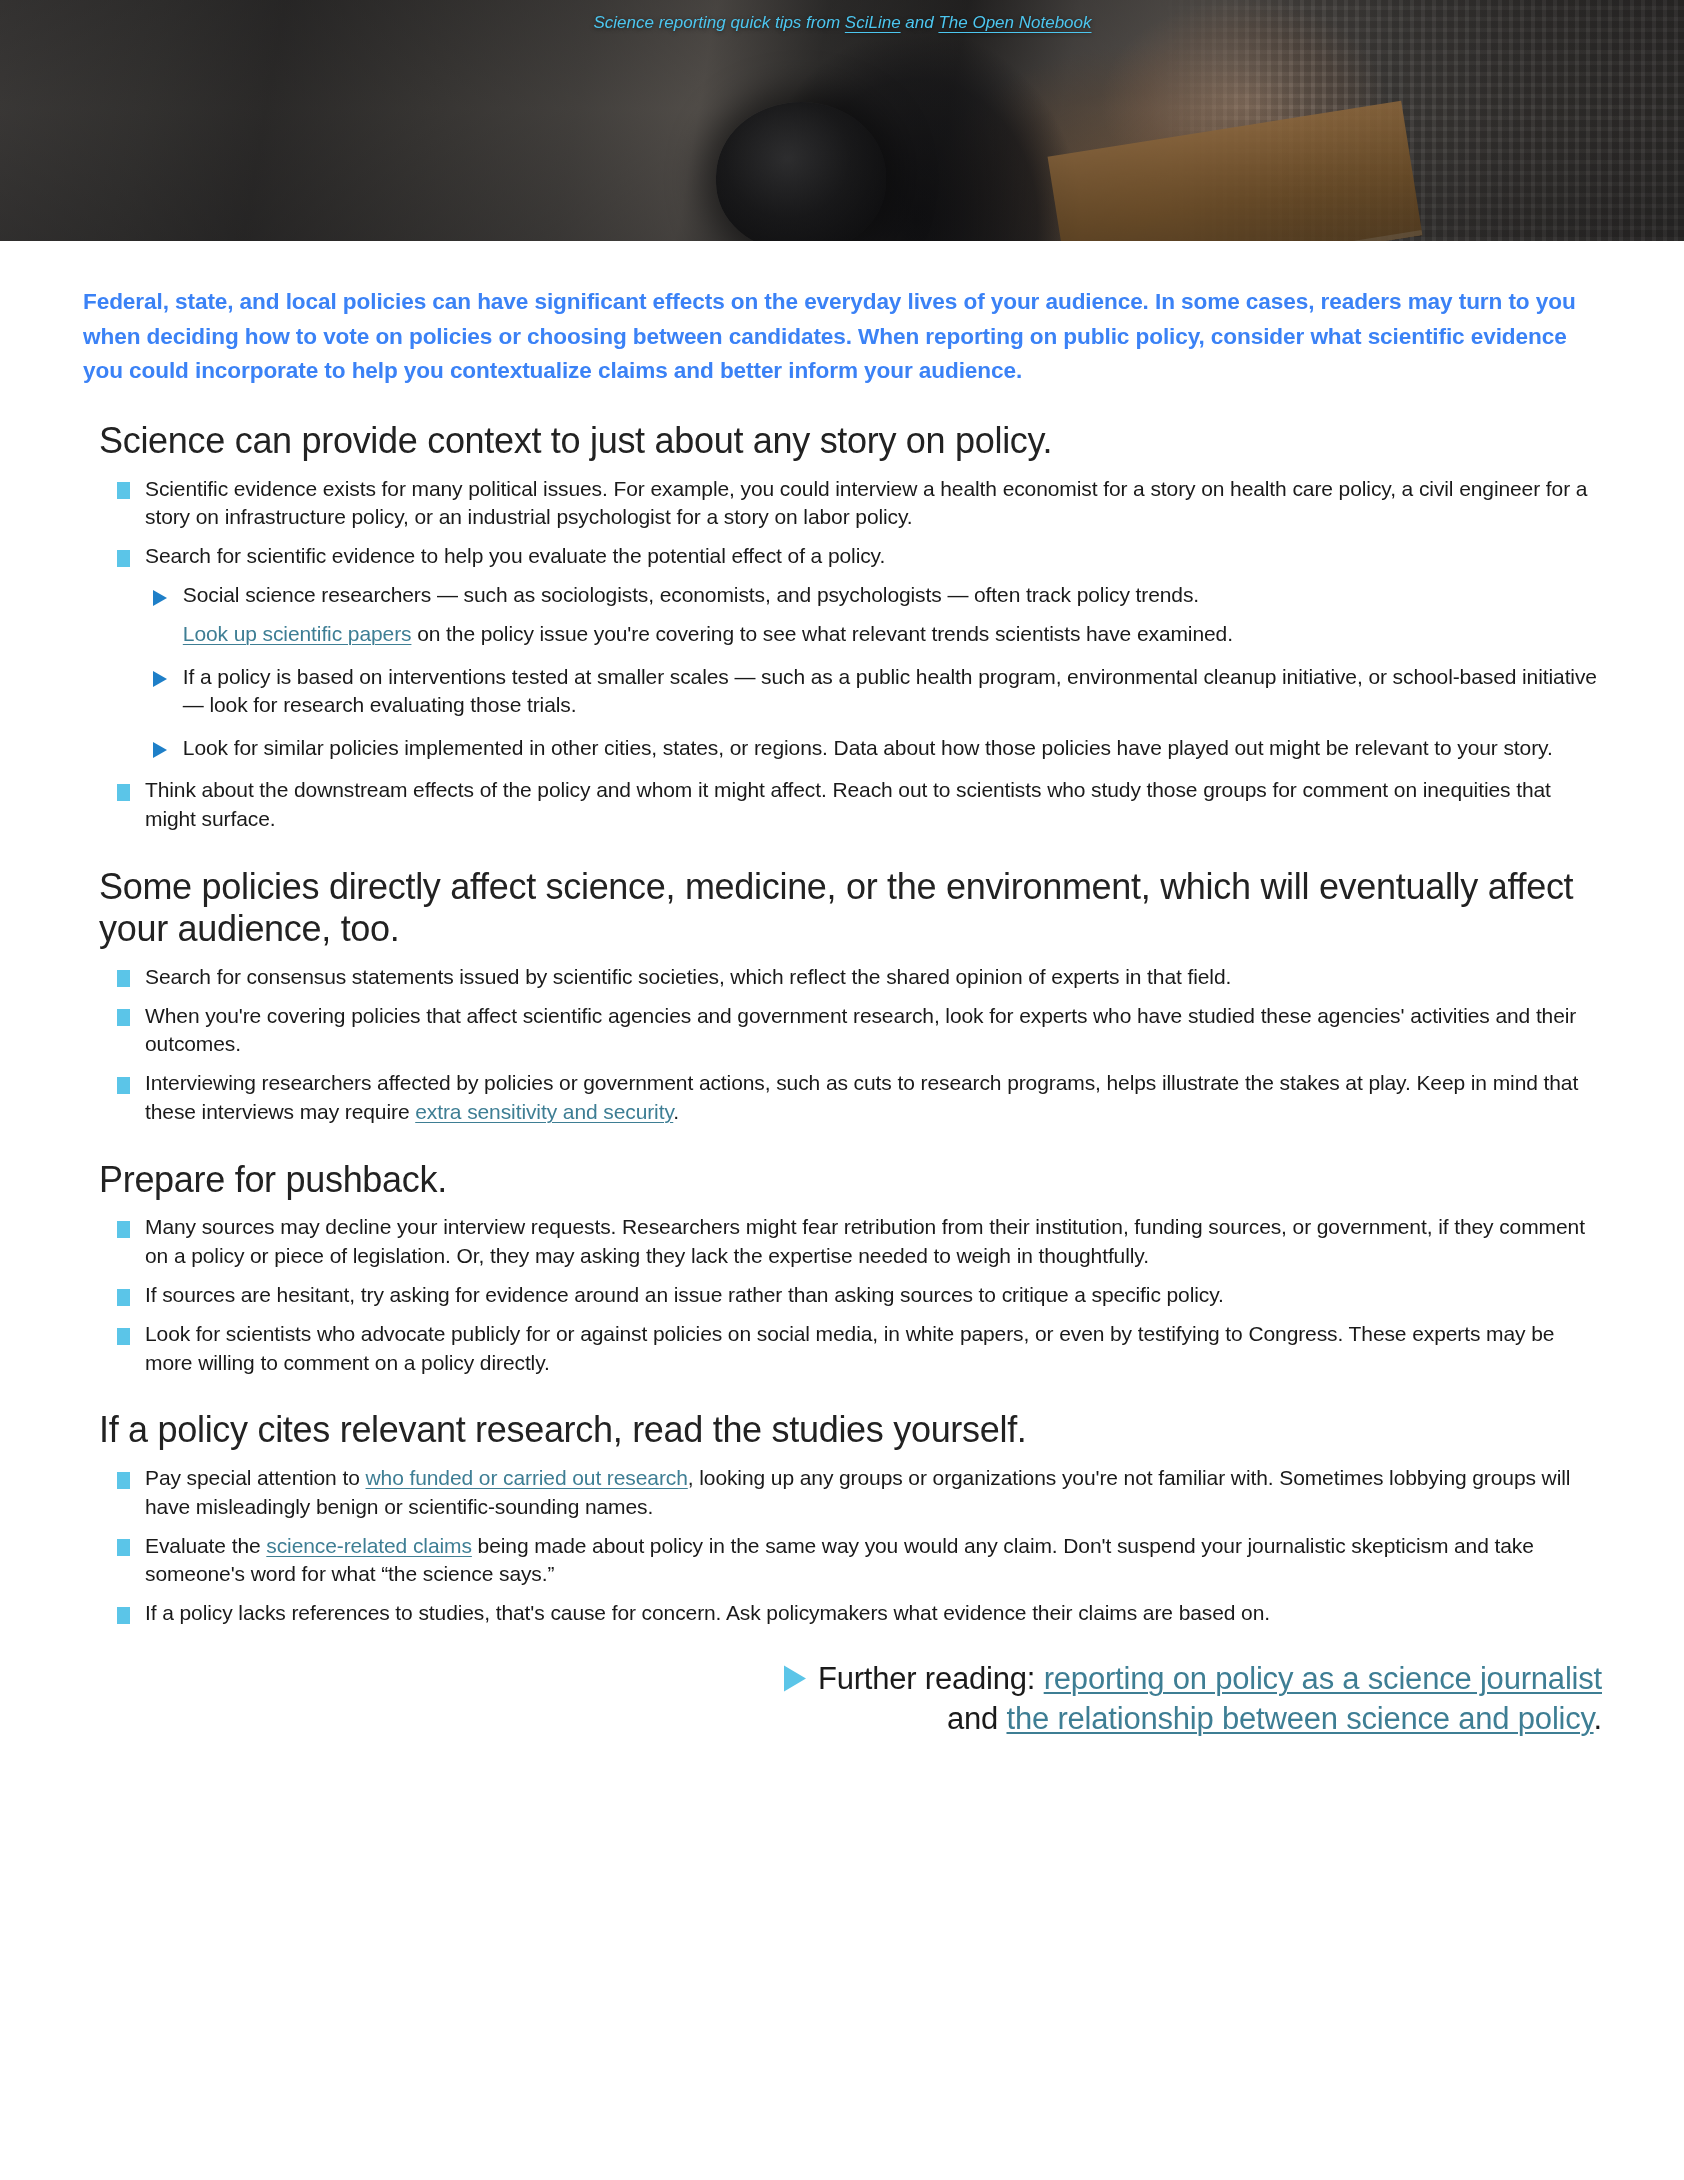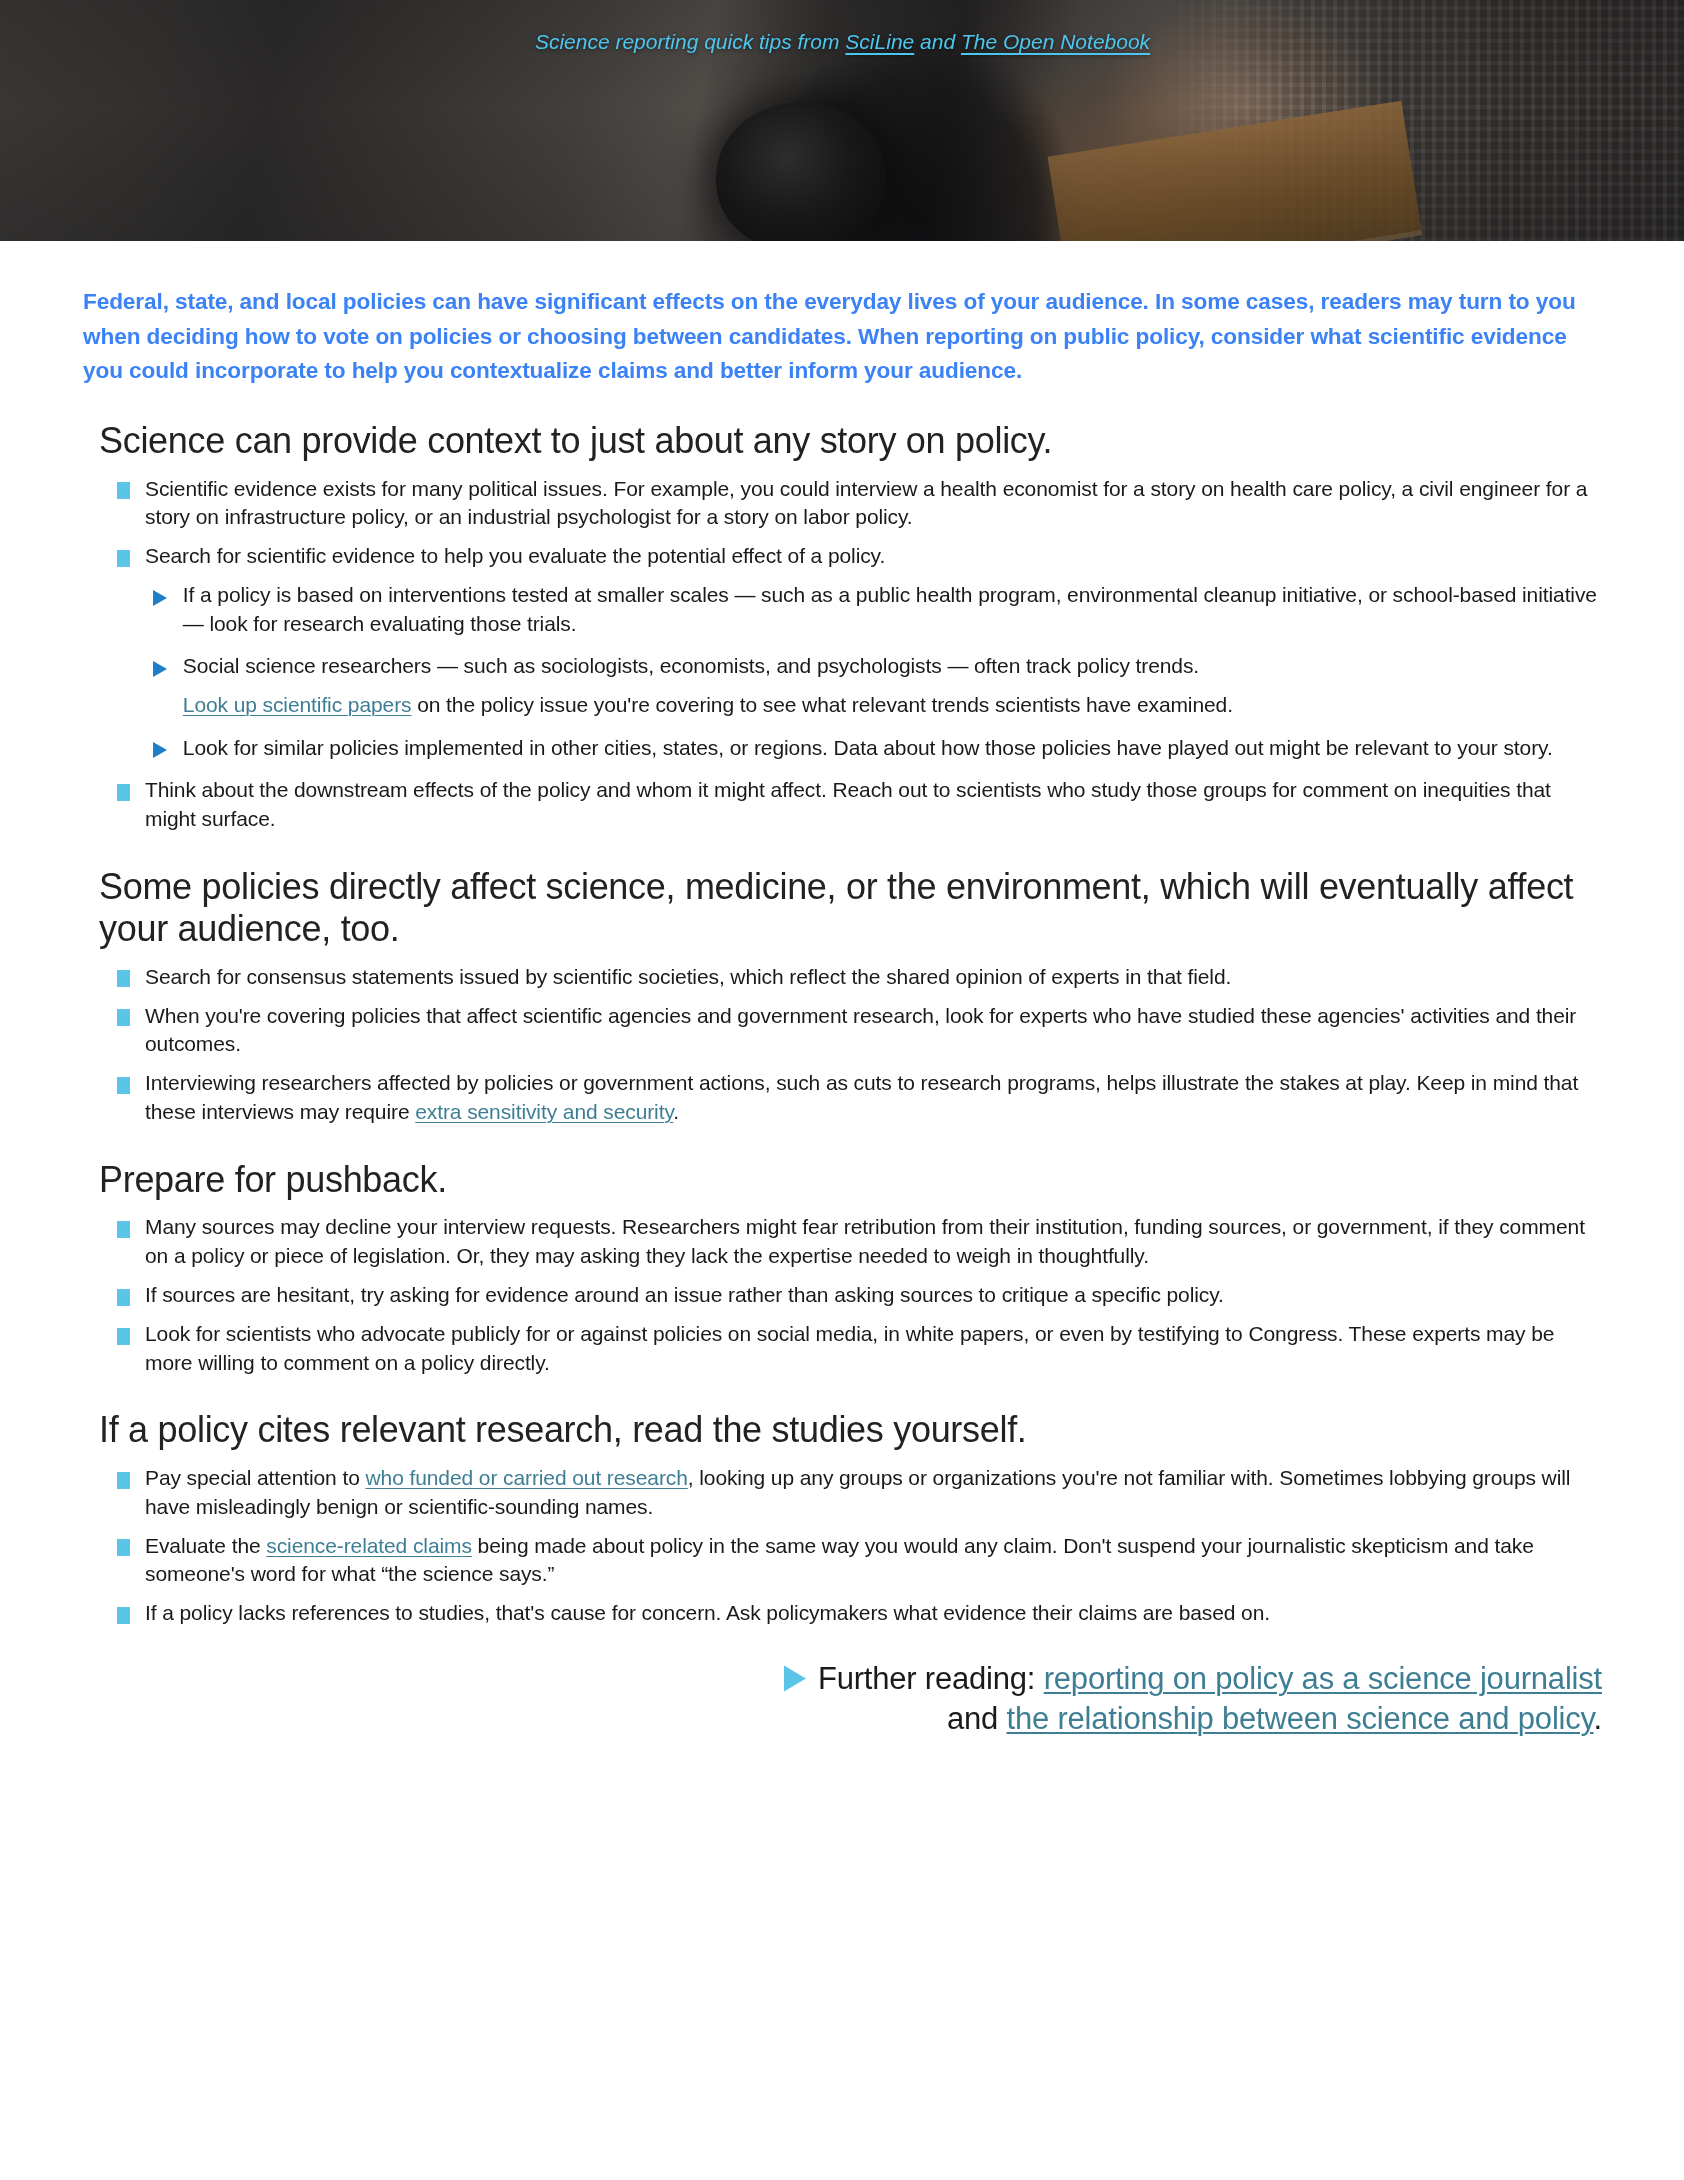--- a/index.html
+++ b/index.html
@@ -91,23 +91,23 @@
     margin-top: 22px;
     color: #ffffff;
     font-size: 65px;
     font-weight: 300;
     letter-spacing: 0.2px;
     line-height: 1.05;
     white-space: nowrap;
     text-shadow: 0 1.7px 6.8px rgba(0,0,0,0.45);
   }
   .banner-subtitle {
-    margin-top: 30px;
+    margin-top: 13px;
     color: #4cc6ef;
-    font-size: 21px;
+    font-size: 17px;
     font-style: italic;
     font-weight: 400;
     white-space: nowrap;
     text-shadow: 0 0.9px 4.3px rgba(0,0,0,0.55);
   }
   .banner-subtitle a,
   .banner-subtitle .lnk {
     color: #4cc6ef;
     text-decoration: underline;
     text-underline-offset: 4.3px;
@@ -247,25 +247,25 @@
 
   <p class="intro">Federal, state, and local policies can have significant effects on the everyday lives of your audience. In some cases, readers may turn to you when deciding how to vote on policies or choosing between candidates. When reporting on public policy, consider what scientific evidence you could incorporate to help you contextualize claims and better inform your audience.</p>
 
   <section>
     <h2 class="section-heading">Science can provide context to just about any story on policy.</h2>
     <ul class="lvl1">
       <li>Scientific evidence exists for many political issues. For example, you could interview a health economist for a story on health care policy, a civil engineer for a story on infrastructure policy, or an industrial psychologist for a story on labor policy.</li>
       <li>
         <span>Search for scientific evidence to help you evaluate the potential effect of a policy.</span>
         <ul class="lvl2">
-          <li>If a policy is based on interventions tested at smaller scales — such as a public health program, environmental cleanup initiative, or school-based initiative — look for research evaluating those trials.</li>
           <li>
             <span>Social science researchers — such as sociologists, economists, and psychologists — often track policy trends.</span>
             <span class="sub-para"><a class="doclink" href="#">Look up scientific papers</a><span> on the policy issue you're covering to see what relevant trends scientists have examined.</span></span>
           </li>
+          <li>If a policy is based on interventions tested at smaller scales — such as a public health program, environmental cleanup initiative, or school-based initiative — look for research evaluating those trials.</li>
           <li>Look for similar policies implemented in other cities, states, or regions. Data about how those policies have played out might be relevant to your story.</li>
         </ul>
       </li>
       <li>Think about the downstream effects of the policy and whom it might affect. Reach out to scientists who study those groups for comment on inequities that might surface.</li>
     </ul>
   </section>
 
   <section>
     <h2 class="section-heading">Some policies directly affect science, medicine, or the environment, which will eventually affect your audience, too.</h2>
     <ul class="lvl1">

